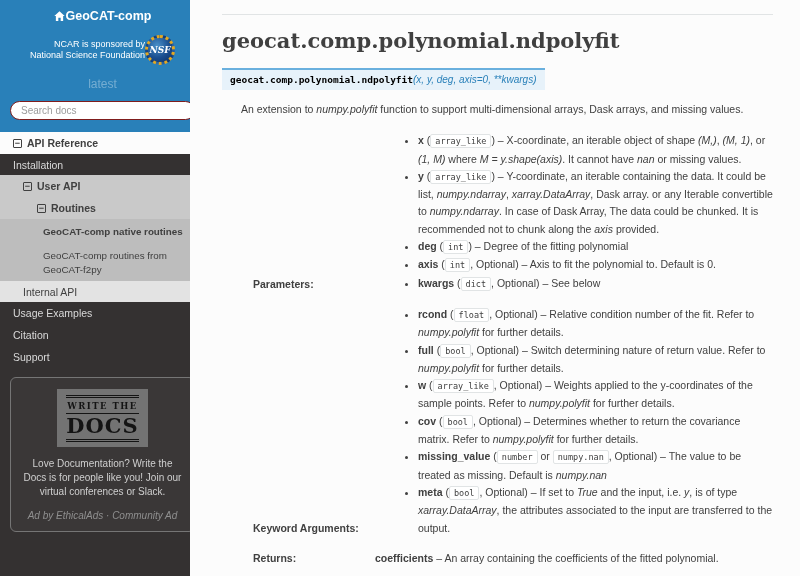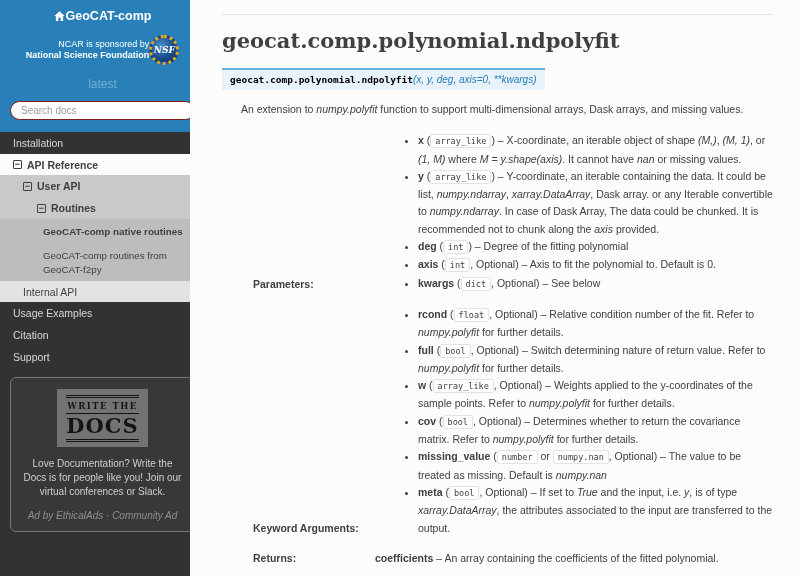--- a/index.html
+++ b/index.html
@@ -8,21 +8,21 @@
 
   
   .sidebar{position:absolute;left:0;top:0;width:205px;height:576px;background:#343131;overflow:hidden;}
   .side-header{background:#2980b9;padding-bottom:12px;}
   .brand{display:flex;align-items:center;justify-content:center;gap:1px;
     color:#fff;font-weight:bold;font-size:12.5px;padding:9px 0 4px;text-decoration:none;cursor:pointer;}
   .home-ic{display:inline-flex;}
   .logo-row{display:flex;align-items:center;justify-content:center;gap:0;margin:8px 6px 0;cursor:pointer;text-decoration:none;}
   .logo-text{color:#fff;text-align:right;font-size:9px;line-height:11px;}
   .logo-text .lt1{display:block;font-weight:normal;}
-  .logo-text .lt2{display:block;font-weight:bold;}
+  .logo-text .lt2{display:block;font-weight:normal;}
   .nsf{flex:none;width:30px;height:30px;border-radius:50%;box-sizing:border-box;
     background:radial-gradient(circle at 38% 32%,#4a90c9 0%,#1b4e8f 55%,#0d2f63 100%);
     border:3px dotted #e3a821;display:flex;align-items:center;justify-content:center;
     color:#fff;font:italic bold 9px "DejaVu Serif",serif;}
   .version{color:rgba(255,255,255,0.35);text-align:center;font-size:12px;margin:12px 0 9px;}
   .search-row{padding:0 10px;}
   .search{width:100%;height:19px;box-sizing:border-box;border:1px solid #7f1d1d;border-radius:10px;
     padding:0 10px;font-size:10px;color:#404040;background:#fff;outline:none;
     font-family:"Liberation Sans",sans-serif;}
   .search::placeholder{color:#9b9b9b;}
@@ -98,22 +98,22 @@
           <span>NSF</span>
         </span>
       </a>
       <div class="version">latest</div>
       <div class="search-row">
         <input class="search" type="text" placeholder="Search docs" style="">
       </div>
     </div>
 
     <nav id="nav" class="nav">
+        <a class="nav-item l1 current-white"><span class="expand-icon">−</span><span>API Reference</span></a>
         <a class="nav-item l1 dark"><span>Installation</span></a>
-        <a class="nav-item l1 current-white"><span class="expand-icon">−</span><span>API Reference</span></a>
         <a class="nav-item l2 gray"><span class="expand-icon">−</span><span>User API</span></a>
         <a class="nav-item l3 gray"><span class="expand-icon">−</span><span>Routines</span></a>
         <a class="nav-item l4 darkgray current"><span>GeoCAT-comp native routines</span></a>
         <a class="nav-item l4 darkgray"><span>GeoCAT-comp routines from GeoCAT-f2py</span></a>
         <a class="nav-item l2 lightgray"><span>Internal API</span></a>
         <a class="nav-item l1 dark"><span>Usage Examples</span></a>
         <a class="nav-item l1 dark"><span>Citation</span></a>
         <a class="nav-item l1 dark"><span>Support</span></a>
       </nav>
 

